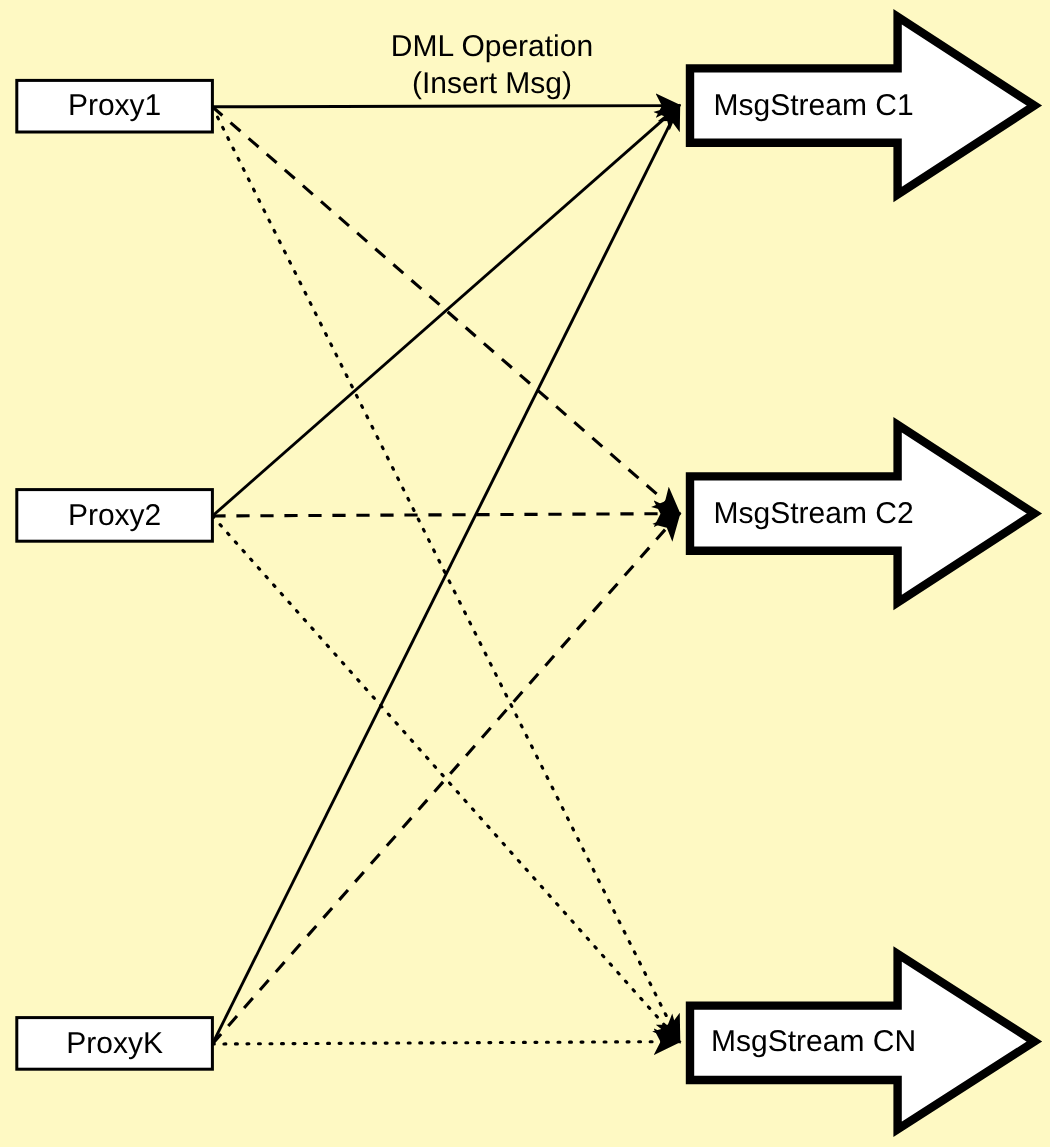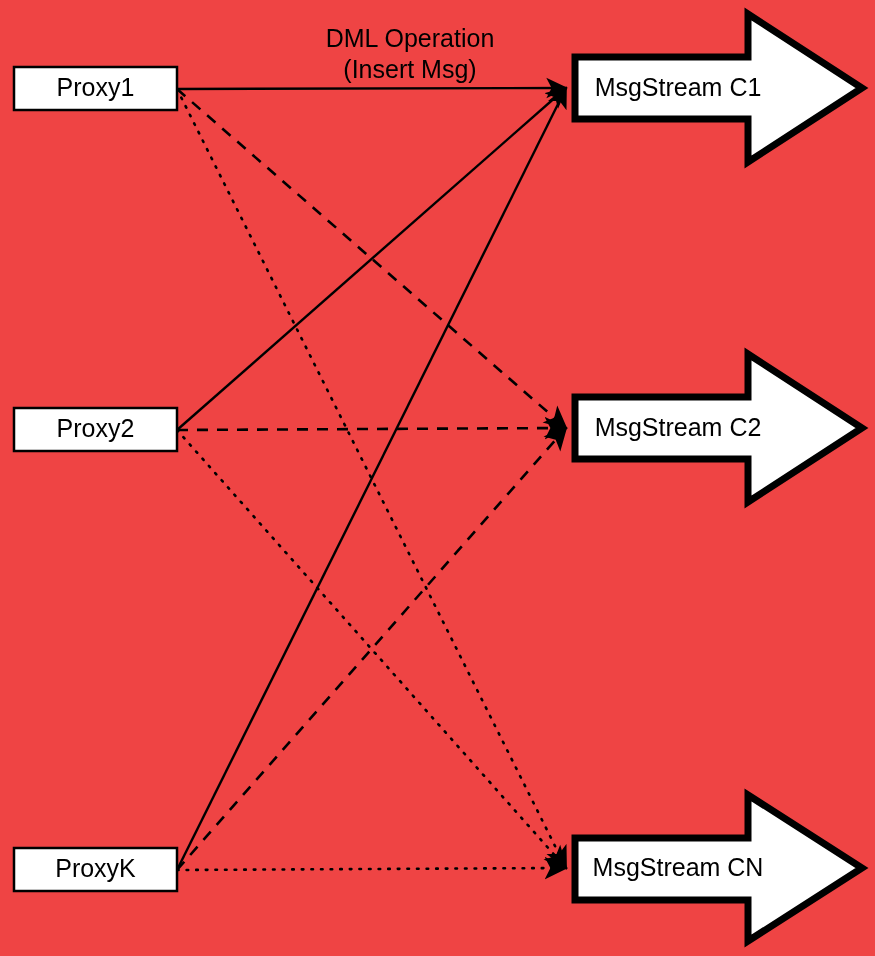--- a/index.html
+++ b/index.html
@@ -10,21 +10,21 @@
   body {
     width: 875px;
     height: 956px;
     font-family: "Liberation Sans", "DejaVu Sans", sans-serif;
     overflow: hidden;
   }
   #diagram-root {
     position: relative;
     width: 875px;
     height: 956px;
-    background: #ef4444;
+    background: #fef9c3;
   }
   #diagram-svg {
     position: absolute;
     top: 0;
     left: 0;
     width: 875px;
     height: 956px;
     display: block;
   }
   .node-label {

